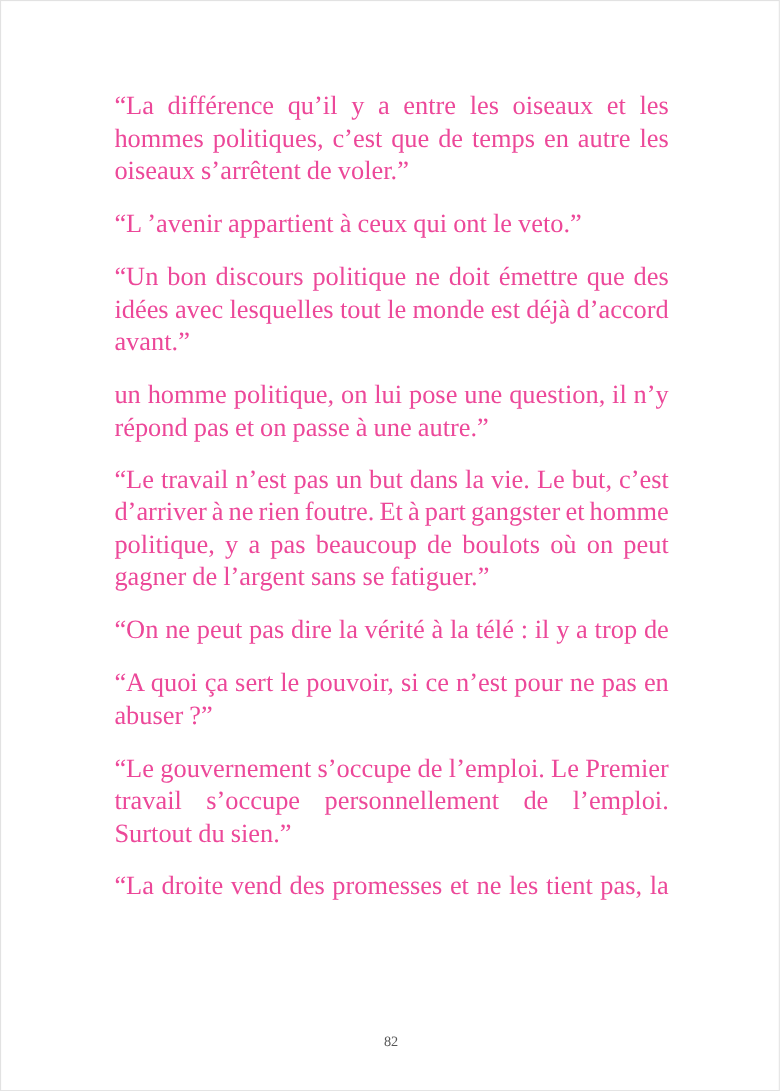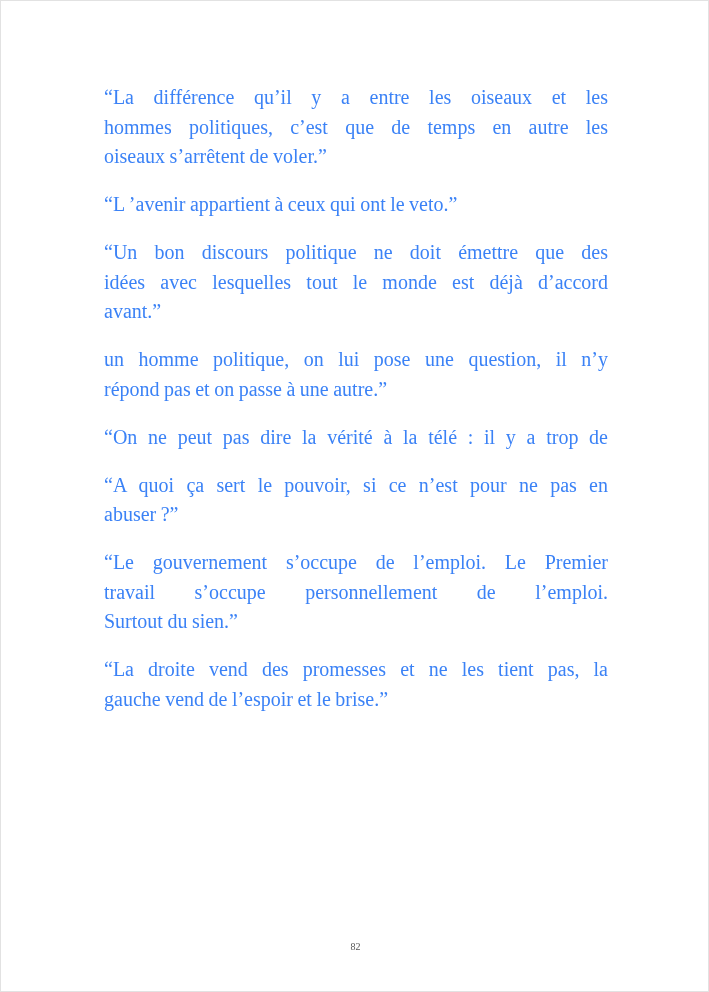--- a/index.html
+++ b/index.html
@@ -20,22 +20,22 @@
     height: 992px;
     box-sizing: border-box;
     border: 1px solid #e2e2e2;
     background: #ffffff;
   }
   .page-body {
     position: absolute;
     top: 82px;
     left: 103px;
     width: 504px;
-    color: #3b82f6;
-    font-size: 20px;
+    color: #ec4899;
+    font-size: 24px;
     line-height: 29.5px;
   }
   p.quote {
     margin: 0 0 18.5px 0;
     padding: 0;
   }
   .line {
     text-align: justify;
     text-align-last: justify;
     word-spacing: -2px;
@@ -47,21 +47,21 @@
     text-align: left;
     text-align-last: left;
     word-spacing: -0.5px;
   }
   .page-footer {
     position: absolute;
     top: 938px;
     left: 0;
     width: 709px;
     text-align: center;
-    font-size: 10px;
+    font-size: 13px;
     line-height: 16px;
     color: #555555;
   }
 </style>
 </head>
 <body>
 
 <div class="page-frame">
 
   <div class="page-body">
@@ -80,38 +80,43 @@
       <span class="line" style="display:block">“Un bon discours politique ne doit émettre que des</span>
       <span class="line" style="display:block">idées avec lesquelles tout le monde est déjà d’accord</span>
       <span class="line last" style="display:block">avant.”</span>
     </p>
 
     <p class="quote">
       <span class="line" style="display:block">un homme politique, on lui pose une question, il n’y</span>
       <span class="line last" style="display:block">répond pas et on passe à une autre.”</span>
     </p>
 
+    <p class="quote">
+      <span class="line" style="display:block">“Le travail n’est pas un but dans la vie. Le but, c’est</span>
+      <span class="line" style="display:block">d’arriver à ne rien foutre. Et à part gangster et homme</span>
+      <span class="line" style="display:block">politique, y a pas beaucoup de boulots où on peut</span>
+      <span class="line last" style="display:block">gagner de l’argent sans se fatiguer.”</span>
+    </p>
 
     <p class="quote">
       <span class="line" style="display:block">“On ne peut pas dire la vérité à la télé : il y a trop de</span>
     </p>
 
     <p class="quote">
       <span class="line" style="display:block">“A quoi ça sert le pouvoir, si ce n’est pour ne pas en</span>
       <span class="line last" style="display:block">abuser ?”</span>
     </p>
 
     <p class="quote">
       <span class="line" style="display:block">“Le gouvernement s’occupe de l’emploi. Le Premier</span>
       <span class="line" style="display:block">travail s’occupe personnellement de l’emploi.</span>
       <span class="line last" style="display:block">Surtout du sien.”</span>
     </p>
 
     <p class="quote">
       <span class="line" style="display:block">“La droite vend des promesses et ne les tient pas, la</span>
-      <span class="line last" style="display:block">gauche vend de l’espoir et le brise.”</span>
     </p>
 
   </div>
 
   <div class="page-footer">82</div>
 
 </div>
 
 </body></html>

